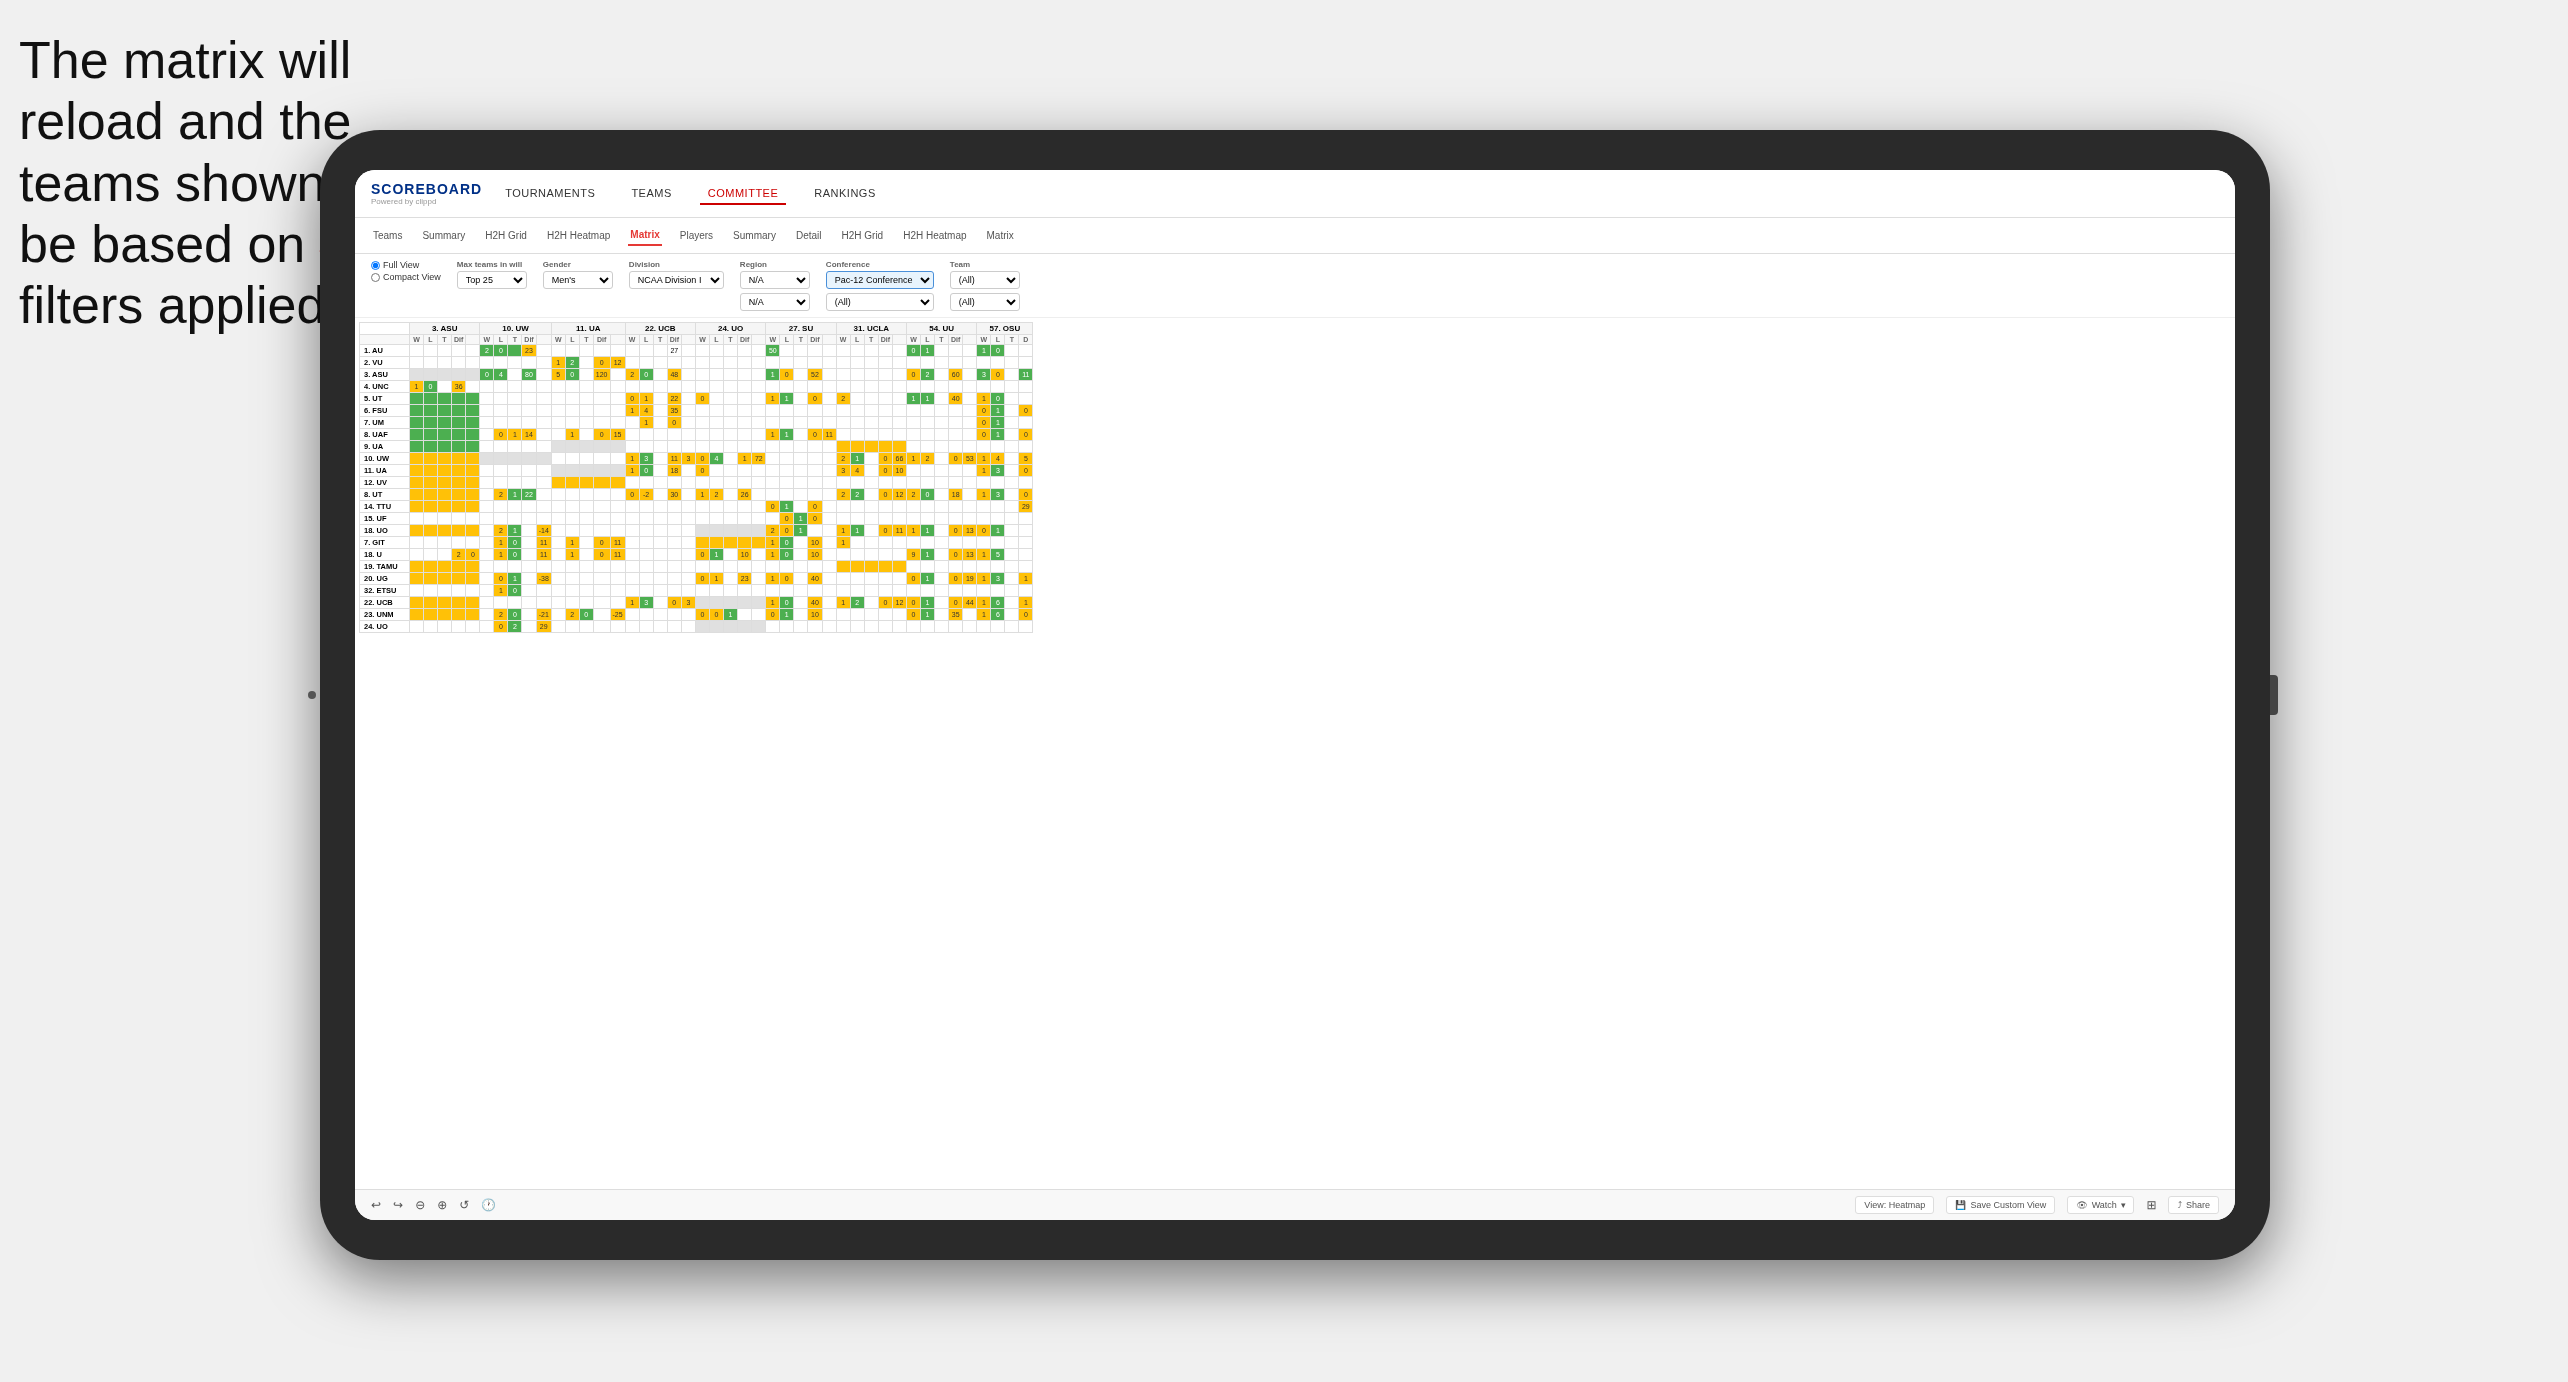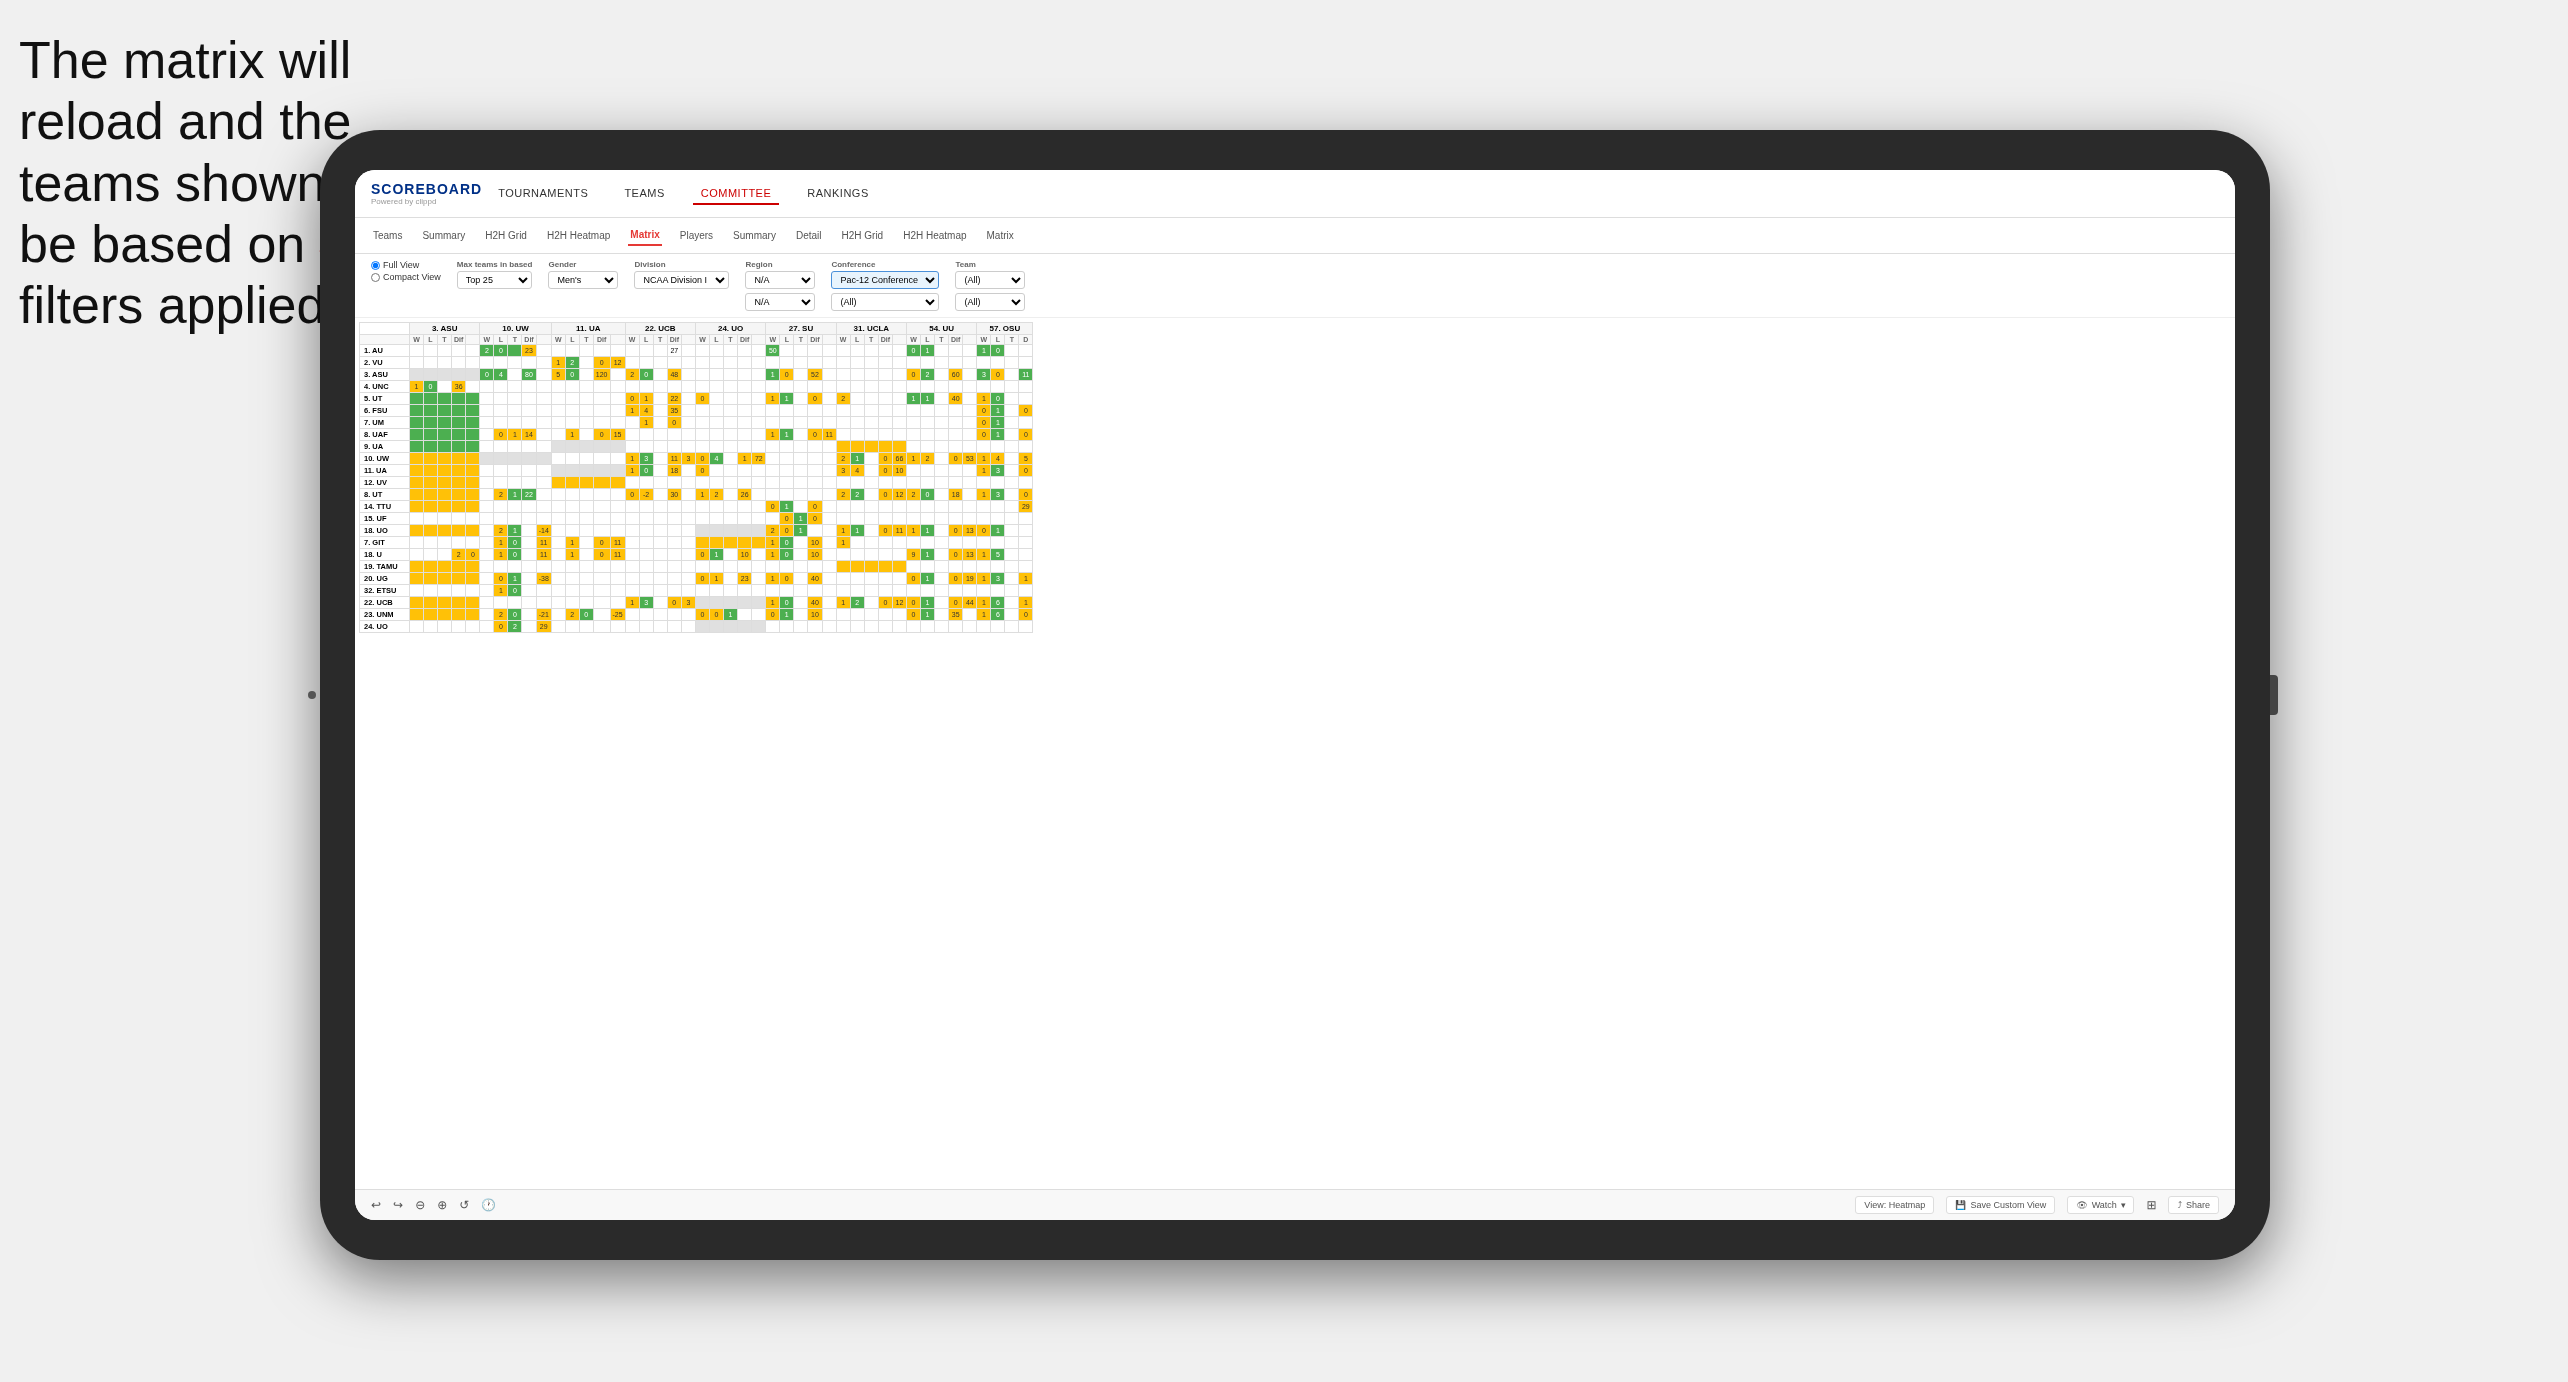--- a/index.html
+++ b/index.html
@@ -51,21 +51,21 @@
     .top-nav {
       display: flex;
       align-items: center;
       padding: 8px 16px;
       border-bottom: 1px solid #ddd;
       background: #fff;
       min-height: 48px;
     }
 
     .logo-area {
-      margin-right: 8px;
+      margin-right: 15px;
     }
 
     .logo-scoreboard {
       font-size: 14px;
       font-weight: 900;
       color: #003087;
       letter-spacing: 1px;
     }
 
     .logo-powered {
@@ -331,21 +331,21 @@
         <div class="filter-radio-item">
           <input type="radio" name="view" checked="" style="width: 9px; height: 9px;">
           <span style="font-size:9px;">Full View</span>
         </div>
         <div class="filter-radio-item">
           <input type="radio" name="view" style="width: 9px; height: 9px;">
           <span style="font-size:9px;">Compact View</span>
         </div>
       </div>
       <div class="filter-group">
-        <div class="filter-label">Max teams in based</div>
+        <div class="filter-label">Max teams in will</div>
         <select class="filter-select">
           <option>Top 25</option>
           <option>Top 50</option>
         </select>
       </div>
       <div class="filter-group">
         <div class="filter-label">Gender</div>
         <select class="filter-select">
           <option>Men's</option>
           <option>Women's</option>

